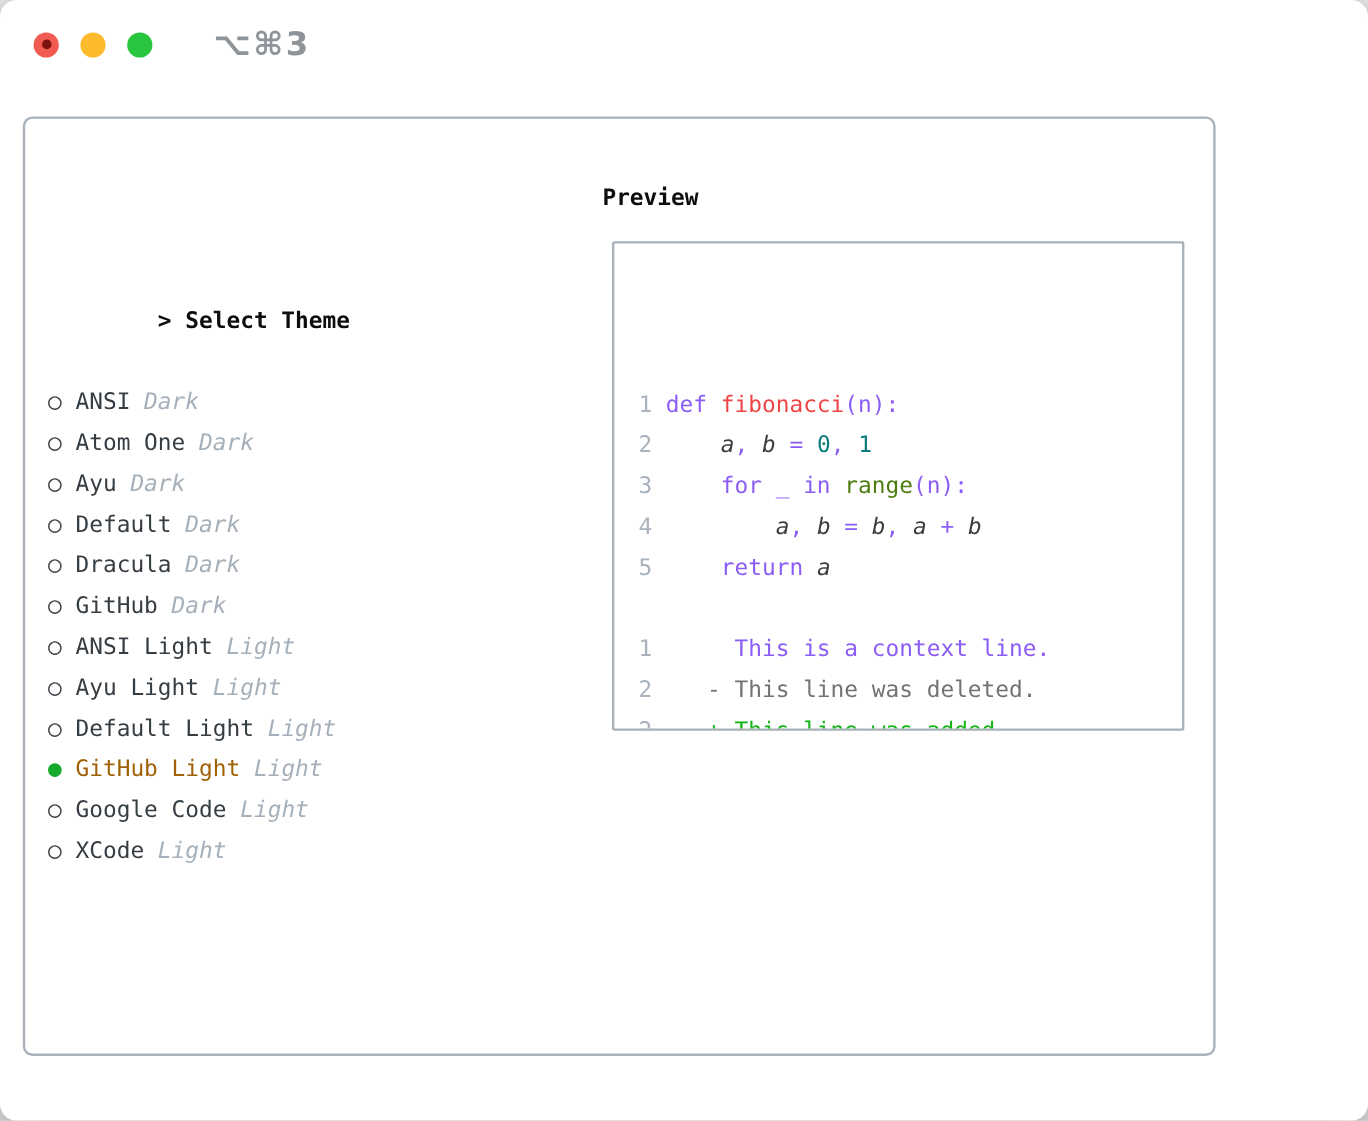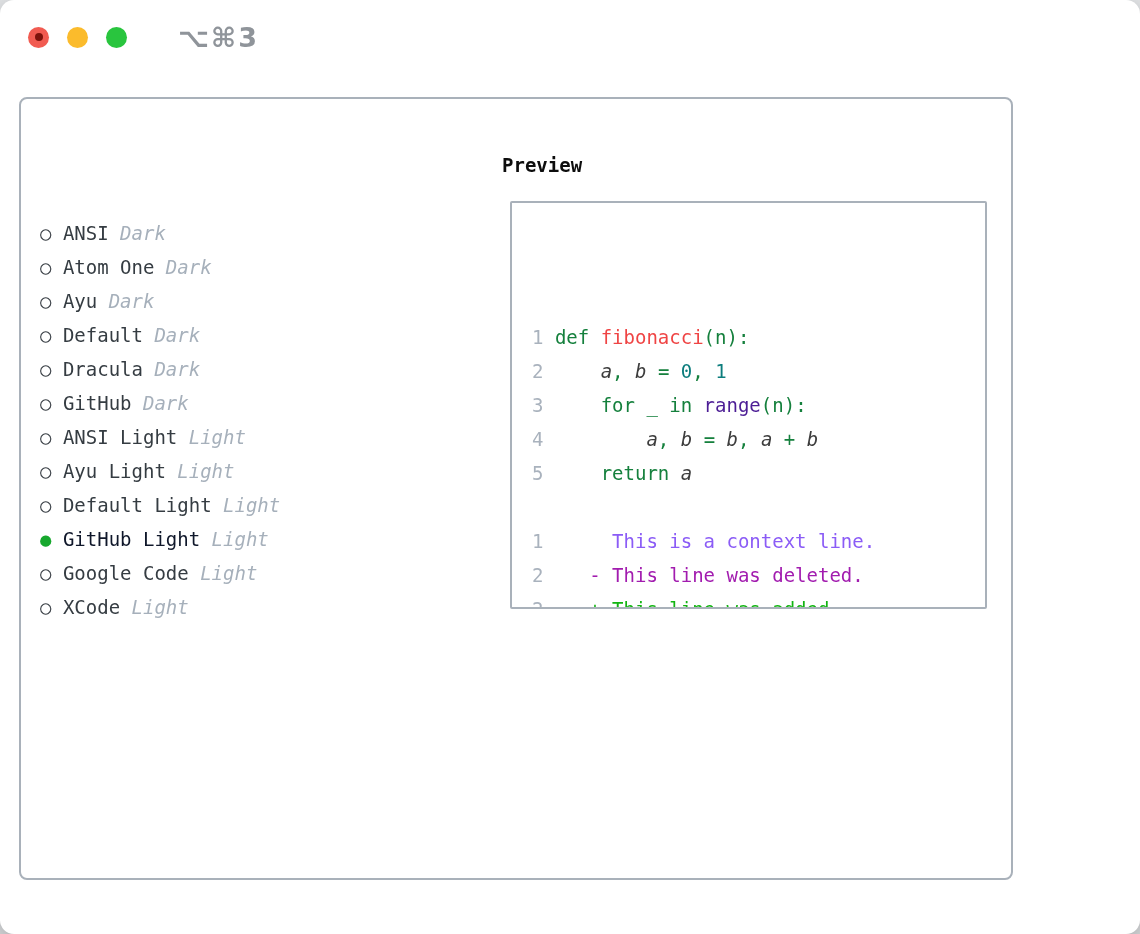--- a/index.html
+++ b/index.html
@@ -31,57 +31,60 @@
   .mono{font-size:19px;line-height:34px;white-space:pre;}
   
   .left-col{position:absolute;left:19px;top:49px;}
   .row{height:34px;}
   .hdr{font-weight:bold;color:#0d0d0d;}
   .hdr .prompt{color:#0d0d0d;}
   .hdr .hdr-title{margin-left:1ch;}
   .marker{color:#3d4349;}
   .marker.on{color:#17a82e;}
   .tname{color:#353c42;text-align:center;}
-  .theme-row.selected .tname{color:#0f172a;margin-top:24px;}
+  .theme-row.selected .tname{color:#a16207;margin-top:24px;}
   .tvariant{color:#a6b0bb;font-style:italic;}
   
   .preview-title{position:absolute;left:481px;top:49px;font-weight:bold;color:#0d0d0d;}
   .preview-box{
     position:absolute;left:489px;top:102px;width:477px;height:408px;
     border:2px solid #a9b1ba;border-radius:2px;box-sizing:border-box;
     padding:49px 0 0 20px;overflow:hidden;background:#fff;
   }
   .crow{height:34px;}
   .ln{color:#a9b2bd;}
-  .s-code{color:#15803d;}
+  .s-code{color:#8b5cf6;}
   .s-func{color:#ef4444;}
   .s-number{color:#0c7d7d;}
-  .s-builtin{color:#4c1d95;}
+  .s-builtin{color:#4d7c0f;}
   .s-var{color:#3d3d3d;font-style:italic;}
   .s-context{color:#8b5cf6;}
-  .s-deleted{color:#a21caf;}
+  .s-deleted{color:#737373;}
   .s-added{color:#12b412;}
 </style>
 </head>
 <body>
 
 <div class="window">
 
   <div class="titlebar">
     <span class="tl red">
         <span class="dot"></span>
       </span>
     <span class="tl yellow"></span>
     <span class="tl green"></span>
     <span class="tb-title">⌥⌘3</span>
   </div>
 
   <div class="content-box">
 
     <div class="left-col mono">
+      <div class="row hdr">
+        <span class="prompt">&gt;</span><span class="hdr-title">Select Theme</span>
+      </div>
       <div id="theme-rows"><div class="row theme-row"><span class="marker">○</span><span class="tname"> ANSI</span><span class="tvariant"> Dark</span></div><div class="row theme-row"><span class="marker">○</span><span class="tname"> Atom One</span><span class="tvariant"> Dark</span></div><div class="row theme-row"><span class="marker">○</span><span class="tname"> Ayu</span><span class="tvariant"> Dark</span></div><div class="row theme-row"><span class="marker">○</span><span class="tname"> Default</span><span class="tvariant"> Dark</span></div><div class="row theme-row"><span class="marker">○</span><span class="tname"> Dracula</span><span class="tvariant"> Dark</span></div><div class="row theme-row"><span class="marker">○</span><span class="tname"> GitHub</span><span class="tvariant"> Dark</span></div><div class="row theme-row"><span class="marker">○</span><span class="tname"> ANSI Light</span><span class="tvariant"> Light</span></div><div class="row theme-row"><span class="marker">○</span><span class="tname"> Ayu Light</span><span class="tvariant"> Light</span></div><div class="row theme-row"><span class="marker">○</span><span class="tname"> Default Light</span><span class="tvariant"> Light</span></div><div class="row theme-row selected"><span class="marker on">●</span><span class="tname"> GitHub Light</span><span class="tvariant"> Light</span></div><div class="row theme-row"><span class="marker">○</span><span class="tname"> Google Code</span><span class="tvariant"> Light</span></div><div class="row theme-row"><span class="marker">○</span><span class="tname"> XCode</span><span class="tvariant"> Light</span></div></div>
       <div class="row"></div>
       <div class="row">
         
       </div>
       
       
       
     </div>
 

